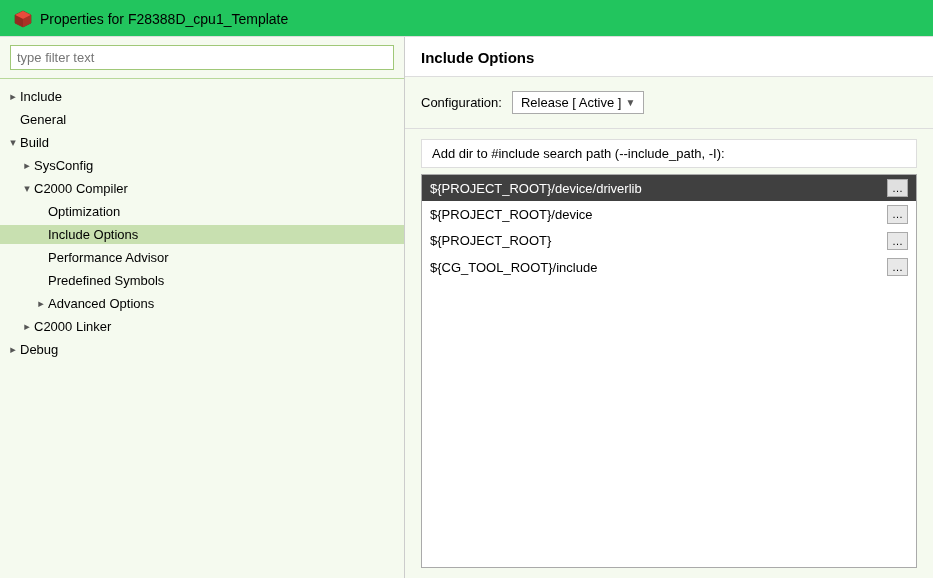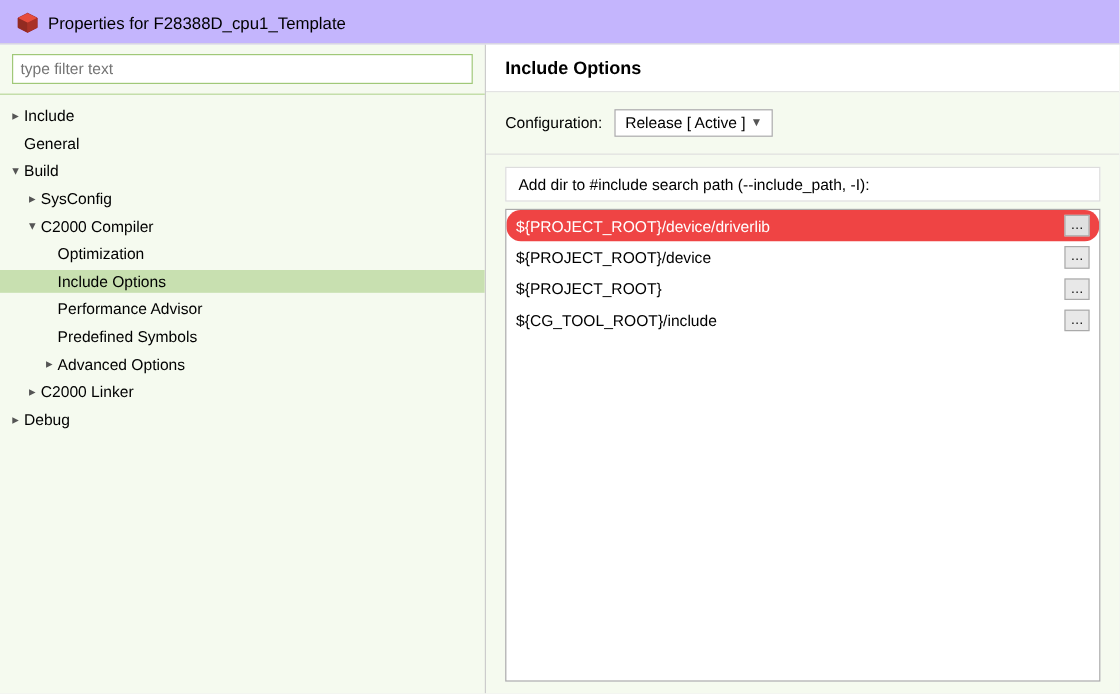--- a/index.html
+++ b/index.html
@@ -1,19 +1,19 @@
 <!DOCTYPE html>
 <html><head>
   <meta charset="utf-8">
   <style>
     * { margin: 0; padding: 0; box-sizing: border-box; }
     body { font-family: 'Segoe UI', Arial, sans-serif; font-size: 13px; background: #f0f0f0; width: 933px; height: 578px; overflow: hidden; display: flex; flex-direction: column; }
 
     .title-bar {
-      background: #c4b5fd;
+      background: #22c55e;
       padding: 10px 27px 8px 14px;
       display: flex;
       align-items: center;
       gap: 8px;
       border-bottom: 1px solid #ddd;
       flex-shrink: 0;
     }
     .title-text {
       font-size: 14px;
       font-weight: normal;
@@ -165,23 +165,22 @@
     .include-item {
       display: flex;
       align-items: center;
       padding: 4px 8px;
       gap: 6px;
       cursor: pointer;
       font-size: 13px;
       color: #000;
     }
     .include-item.active {
-      background: #ef4444;
+      background: #404040;
       color: #fff;
-      border-radius: 12px;
     }
     .include-item.active .browse-btn {
       background: #e0e0e0;
       color: #000;
     }
 
     .browse-btn {
       border: 1px solid #aaa;
       background: #e8e8e8;
       font-size: 11px;

